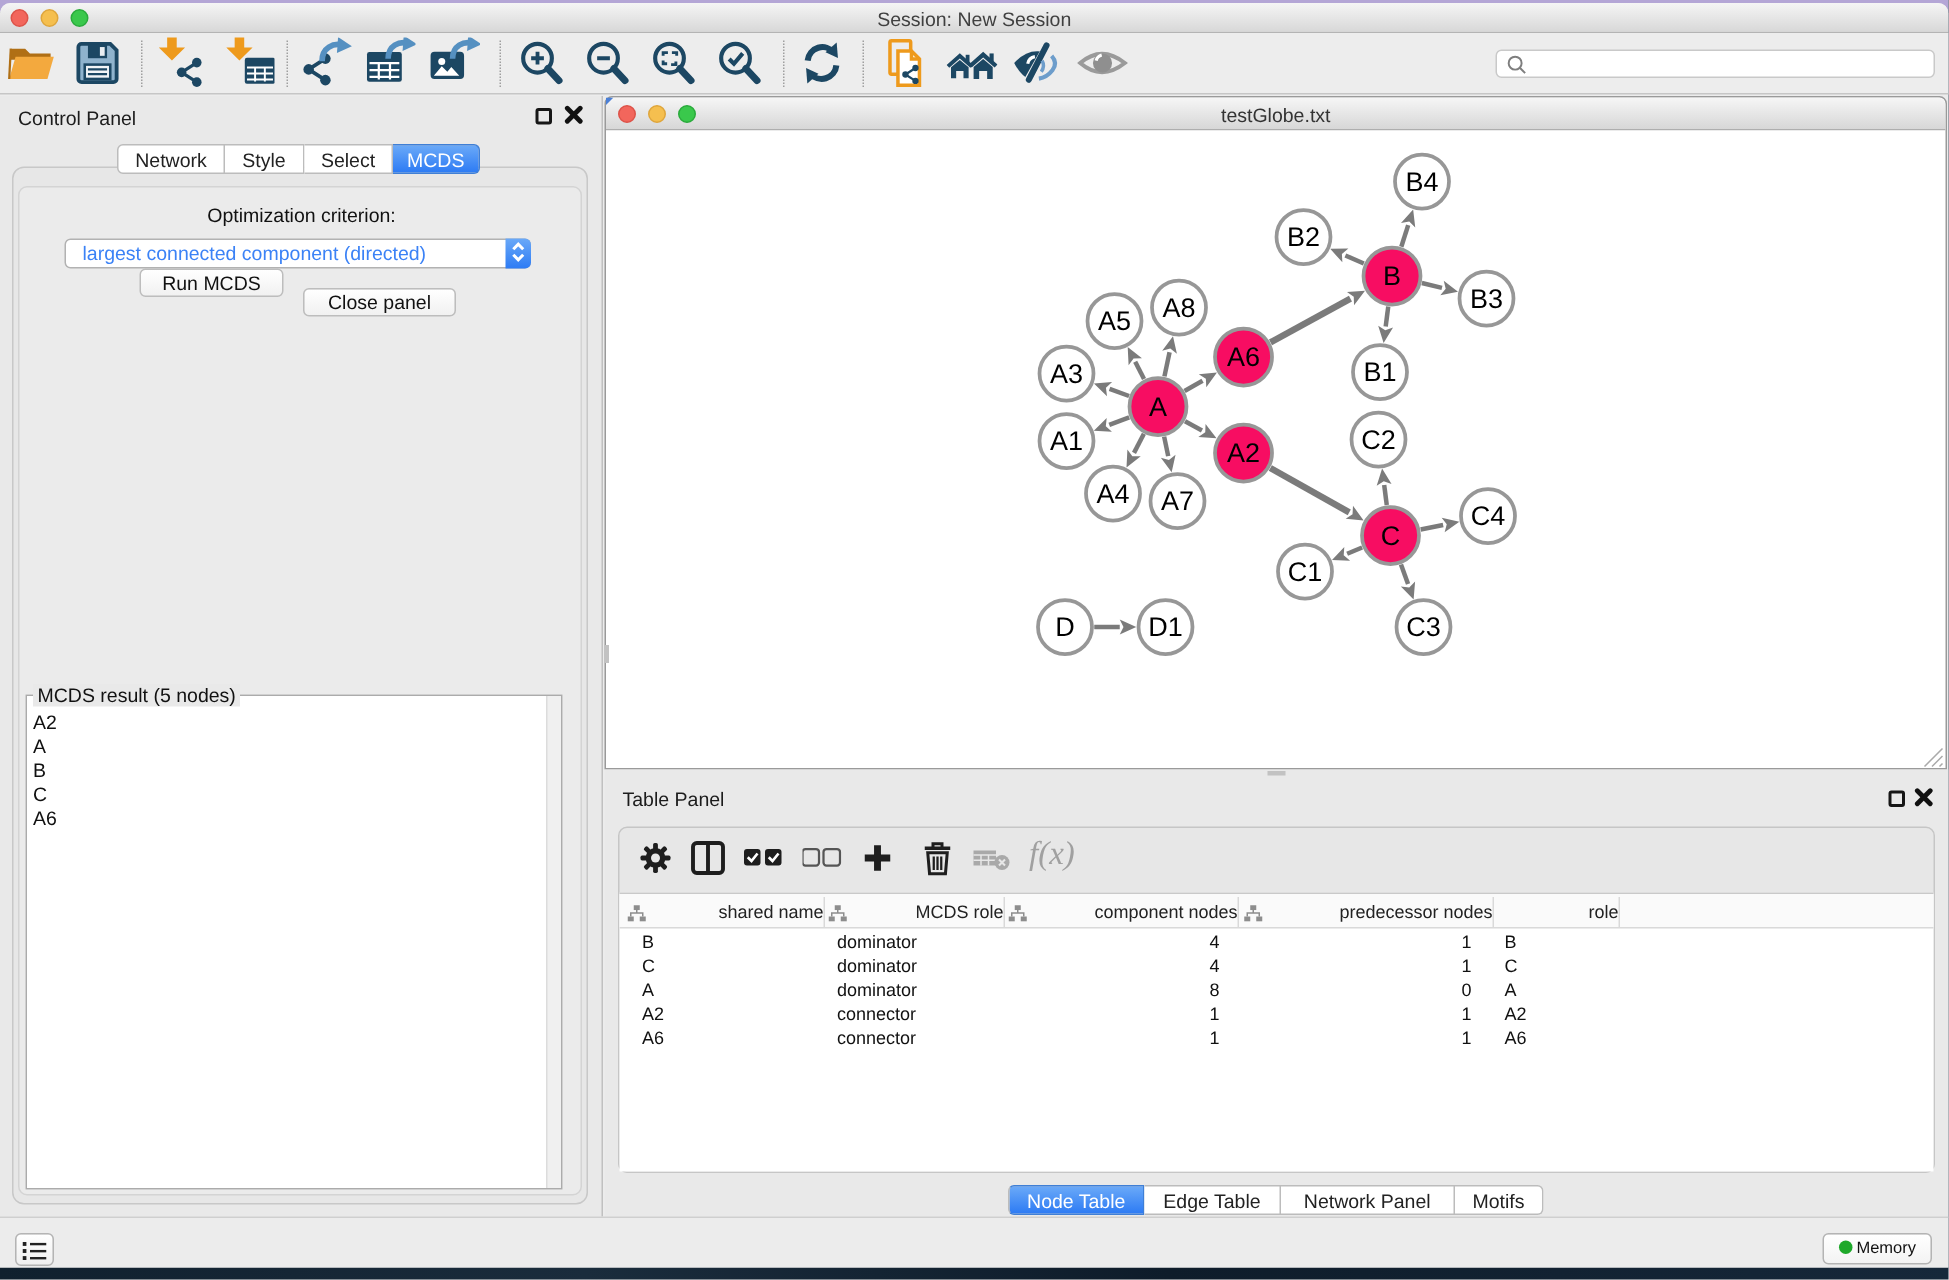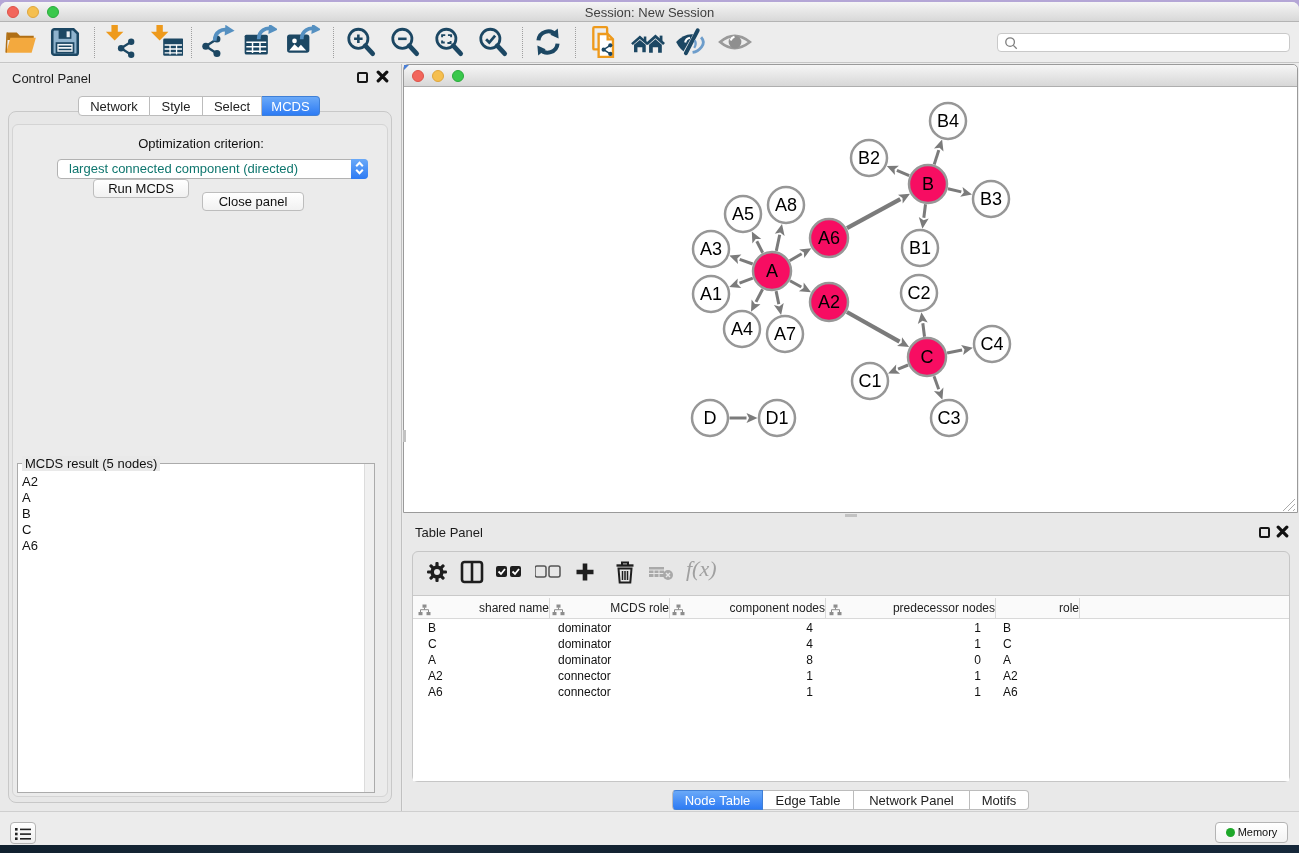--- a/index.html
+++ b/index.html
@@ -15,21 +15,21 @@
 #cpanel{position:absolute;left:0;top:64px;width:402px;height:748px;background:#e9e9e9;border-right:1px solid #c0c0c0}
 .ptitle{position:absolute;font-size:13px;color:#1c1c1c}
 .wmax{position:absolute;width:11px;height:11px;border:2px solid #161616;border-radius:2px}
 .wx{position:absolute;font-size:14px;font-weight:bold;color:#111}
 .tabrow{position:absolute;display:flex;height:20px}
 .tab{height:20px;background:#fff;border:1px solid #bcbcbc;border-left:none;font-size:13px;color:#222;text-align:center;line-height:19px}
 .tabrow .tab:first-child{border-left:1px solid #bcbcbc}
 .tab.sel{background:linear-gradient(#6aa9f8,#2d7bf4);color:#fff;border-color:#3f7fd6}
 #opanel{position:absolute;left:8px;top:47px;width:384px;height:692px;background:#e7e7e7;border:1px solid #c8c8c8;border-radius:8px}
 #ipanel{position:absolute;left:12px;top:60px;width:376px;height:673px;background:#ebebeb;border:1px solid #d4d4d4;border-radius:6px}
-#dd{position:absolute;left:57px;top:95px;width:311px;height:20px;background:#fff;border:1px solid #b2b2b2;border-radius:4px;font-size:13px;color:#0f766e;line-height:18px;padding-left:11px}
+#dd{position:absolute;left:43px;top:95px;width:311px;height:20px;background:#fff;border:1px solid #b2b2b2;border-radius:4px;font-size:13px;color:#3b82f6;line-height:18px;padding-left:11px}
 #ddstep{position:absolute;right:-1px;top:-1px;width:17px;height:20px;border-radius:0 4px 4px 0;background:linear-gradient(#6aa9f8,#2d7bf4)}
 .btn{position:absolute;height:19px;background:linear-gradient(#fff,#f1f1f1);border:1px solid #bdbdbd;border-radius:4px;font-size:13px;color:#111;text-align:center;line-height:17px}
 #fs{position:absolute;left:17px;top:399px;width:358px;height:330px;border:1px solid #ababab;background:#fff}
 #fs .lg{position:absolute;left:4px;top:-8px;background:#e9e9e9;padding:0 3px;font-size:13px;color:#111}
 #fs .items{position:absolute;left:4px;top:10px;font-size:13px;color:#111}
 #fs .sb{position:absolute;right:0;top:0;width:10px;height:328px;background:#f0f0f0;border-left:1px solid #dcdcdc}
 #netwin{position:absolute;left:403px;top:64px;width:895px;height:449px;background:#fff;border:1px solid #9a9a9a;border-radius:5px 5px 0 0}
 #nettb{position:absolute;left:0;top:0;width:893px;height:22px;background:linear-gradient(#f6f6f6,#d7d7d7);border-bottom:1px solid #aeaeae;border-radius:5px 5px 0 0}
 #tpanel{position:absolute;left:403px;top:513px;width:896px;height:298px;background:#e9e9e9}
 #tbox{position:absolute;left:412px;top:551px;width:878px;height:231px;background:#e7e7e7;border:1px solid #c6c6c6;border-radius:6px}
@@ -223,20 +223,21 @@
         <div style="height:16px">A6</div>
       </div>
    <div class="sb"></div>
  </div>
 </div>
 <div id="netwin">
  <div id="nettb">
   <div class="tl" style="left:8px;top:5px;background:#f2665c;border:1px solid #dd5349"></div>
   <div class="tl" style="left:28px;top:5px;background:#f5bf4f;border:1px solid #dfa63c"></div>
   <div class="tl" style="left:48px;top:5px;background:#3ac84c;border:1px solid #2aab3c"></div>
+  <div class="ttext" style="top:4px;color:#333">testGlobe.txt</div>
  </div>
  <svg id="graph" width="893" height="425" viewBox="0 0 893 425" style="position:absolute;left:0;top:22px">
  <g>
 <line x1="358.7" y1="165.7" x2="352.8" y2="154.2" stroke="#7b7b7b" stroke-width="3.0"></line>
 <polygon points="347.8,144.4 357.3,151.9 351.7,152.0 348.4,156.5" fill="#7b7b7b"></polygon>
 <line x1="372.3" y1="163.9" x2="375.7" y2="147.8" stroke="#7b7b7b" stroke-width="3.0"></line>
 <polygon points="378.0,137.1 380.6,148.9 376.2,145.4 370.8,146.8" fill="#7b7b7b"></polygon>
 <line x1="348.7" y1="177.0" x2="335.7" y2="172.3" stroke="#7b7b7b" stroke-width="3.0"></line>
 <polygon points="325.3,168.6 337.4,167.6 333.3,171.5 334.0,177.1" fill="#7b7b7b"></polygon>
 <line x1="348.8" y1="191.2" x2="335.5" y2="196.2" stroke="#7b7b7b" stroke-width="3.0"></line>

